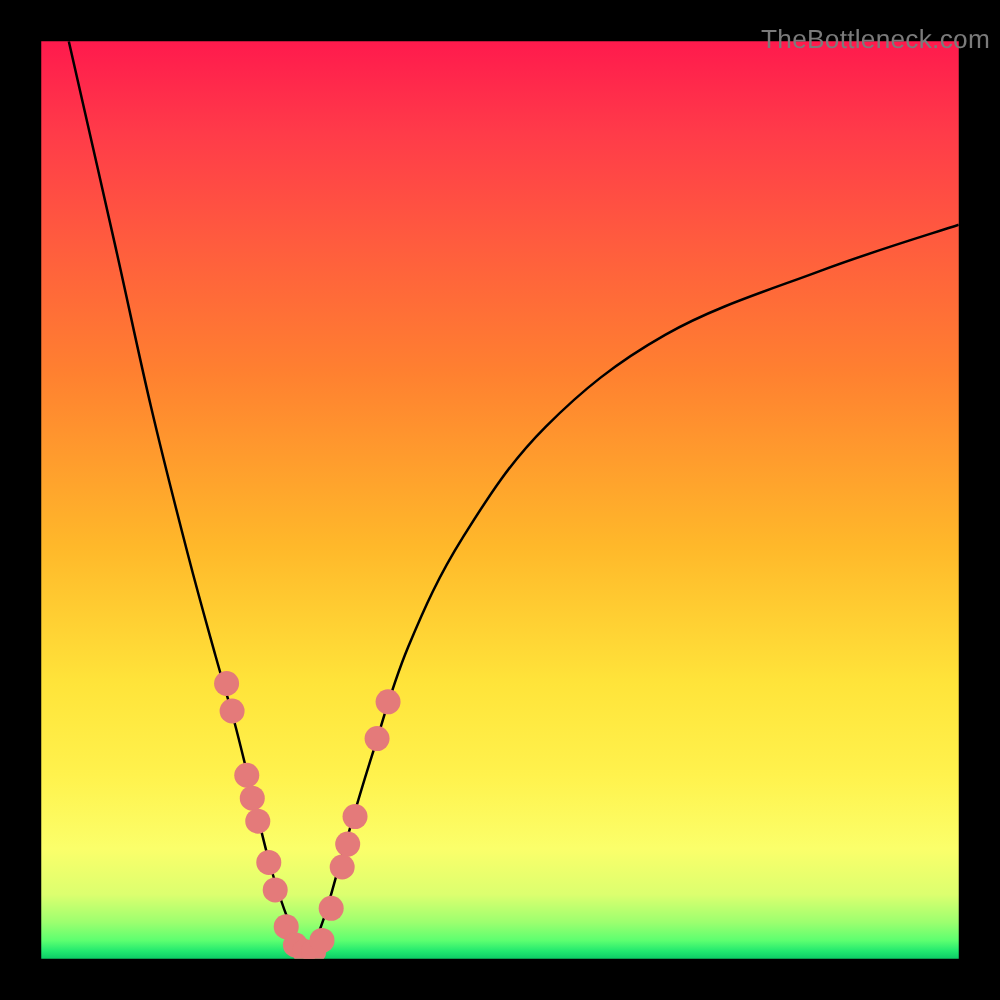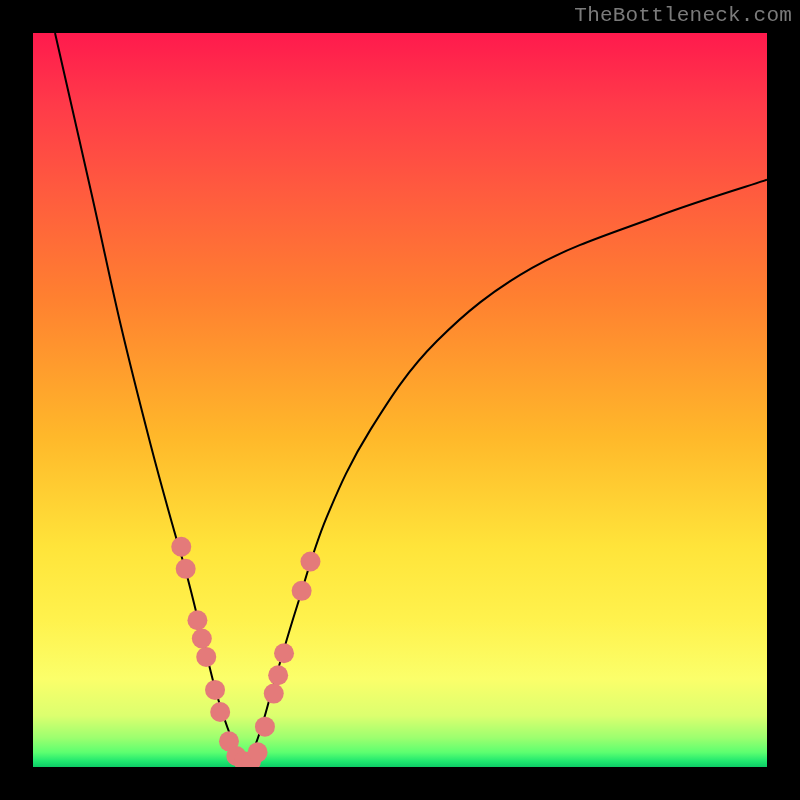--- a/index.html
+++ b/index.html
@@ -37,27 +37,26 @@
       #fbff6a 88%,
       #dcff6f 93%,
       #9dff6f 96%,
       #5dff70 98%,
       #20e86f 99.2%,
       #0dcc66 100%
     );
   }
   .watermark {
     position: absolute;
-    top: 4px;
+    top: 20px;
     right: 8px;
     color: #7b7b7b;
     font-size: 21px;
     letter-spacing: 0.2px;
     font-weight: 500;
-    font-family: Liberation Mono, monospace;
   }
   svg.curves {
     position: absolute;
     left: 0; top: 0;
     width: 734px;
     height: 734px;
   }
   .curve-line {
     fill: none;
     stroke: #000;

